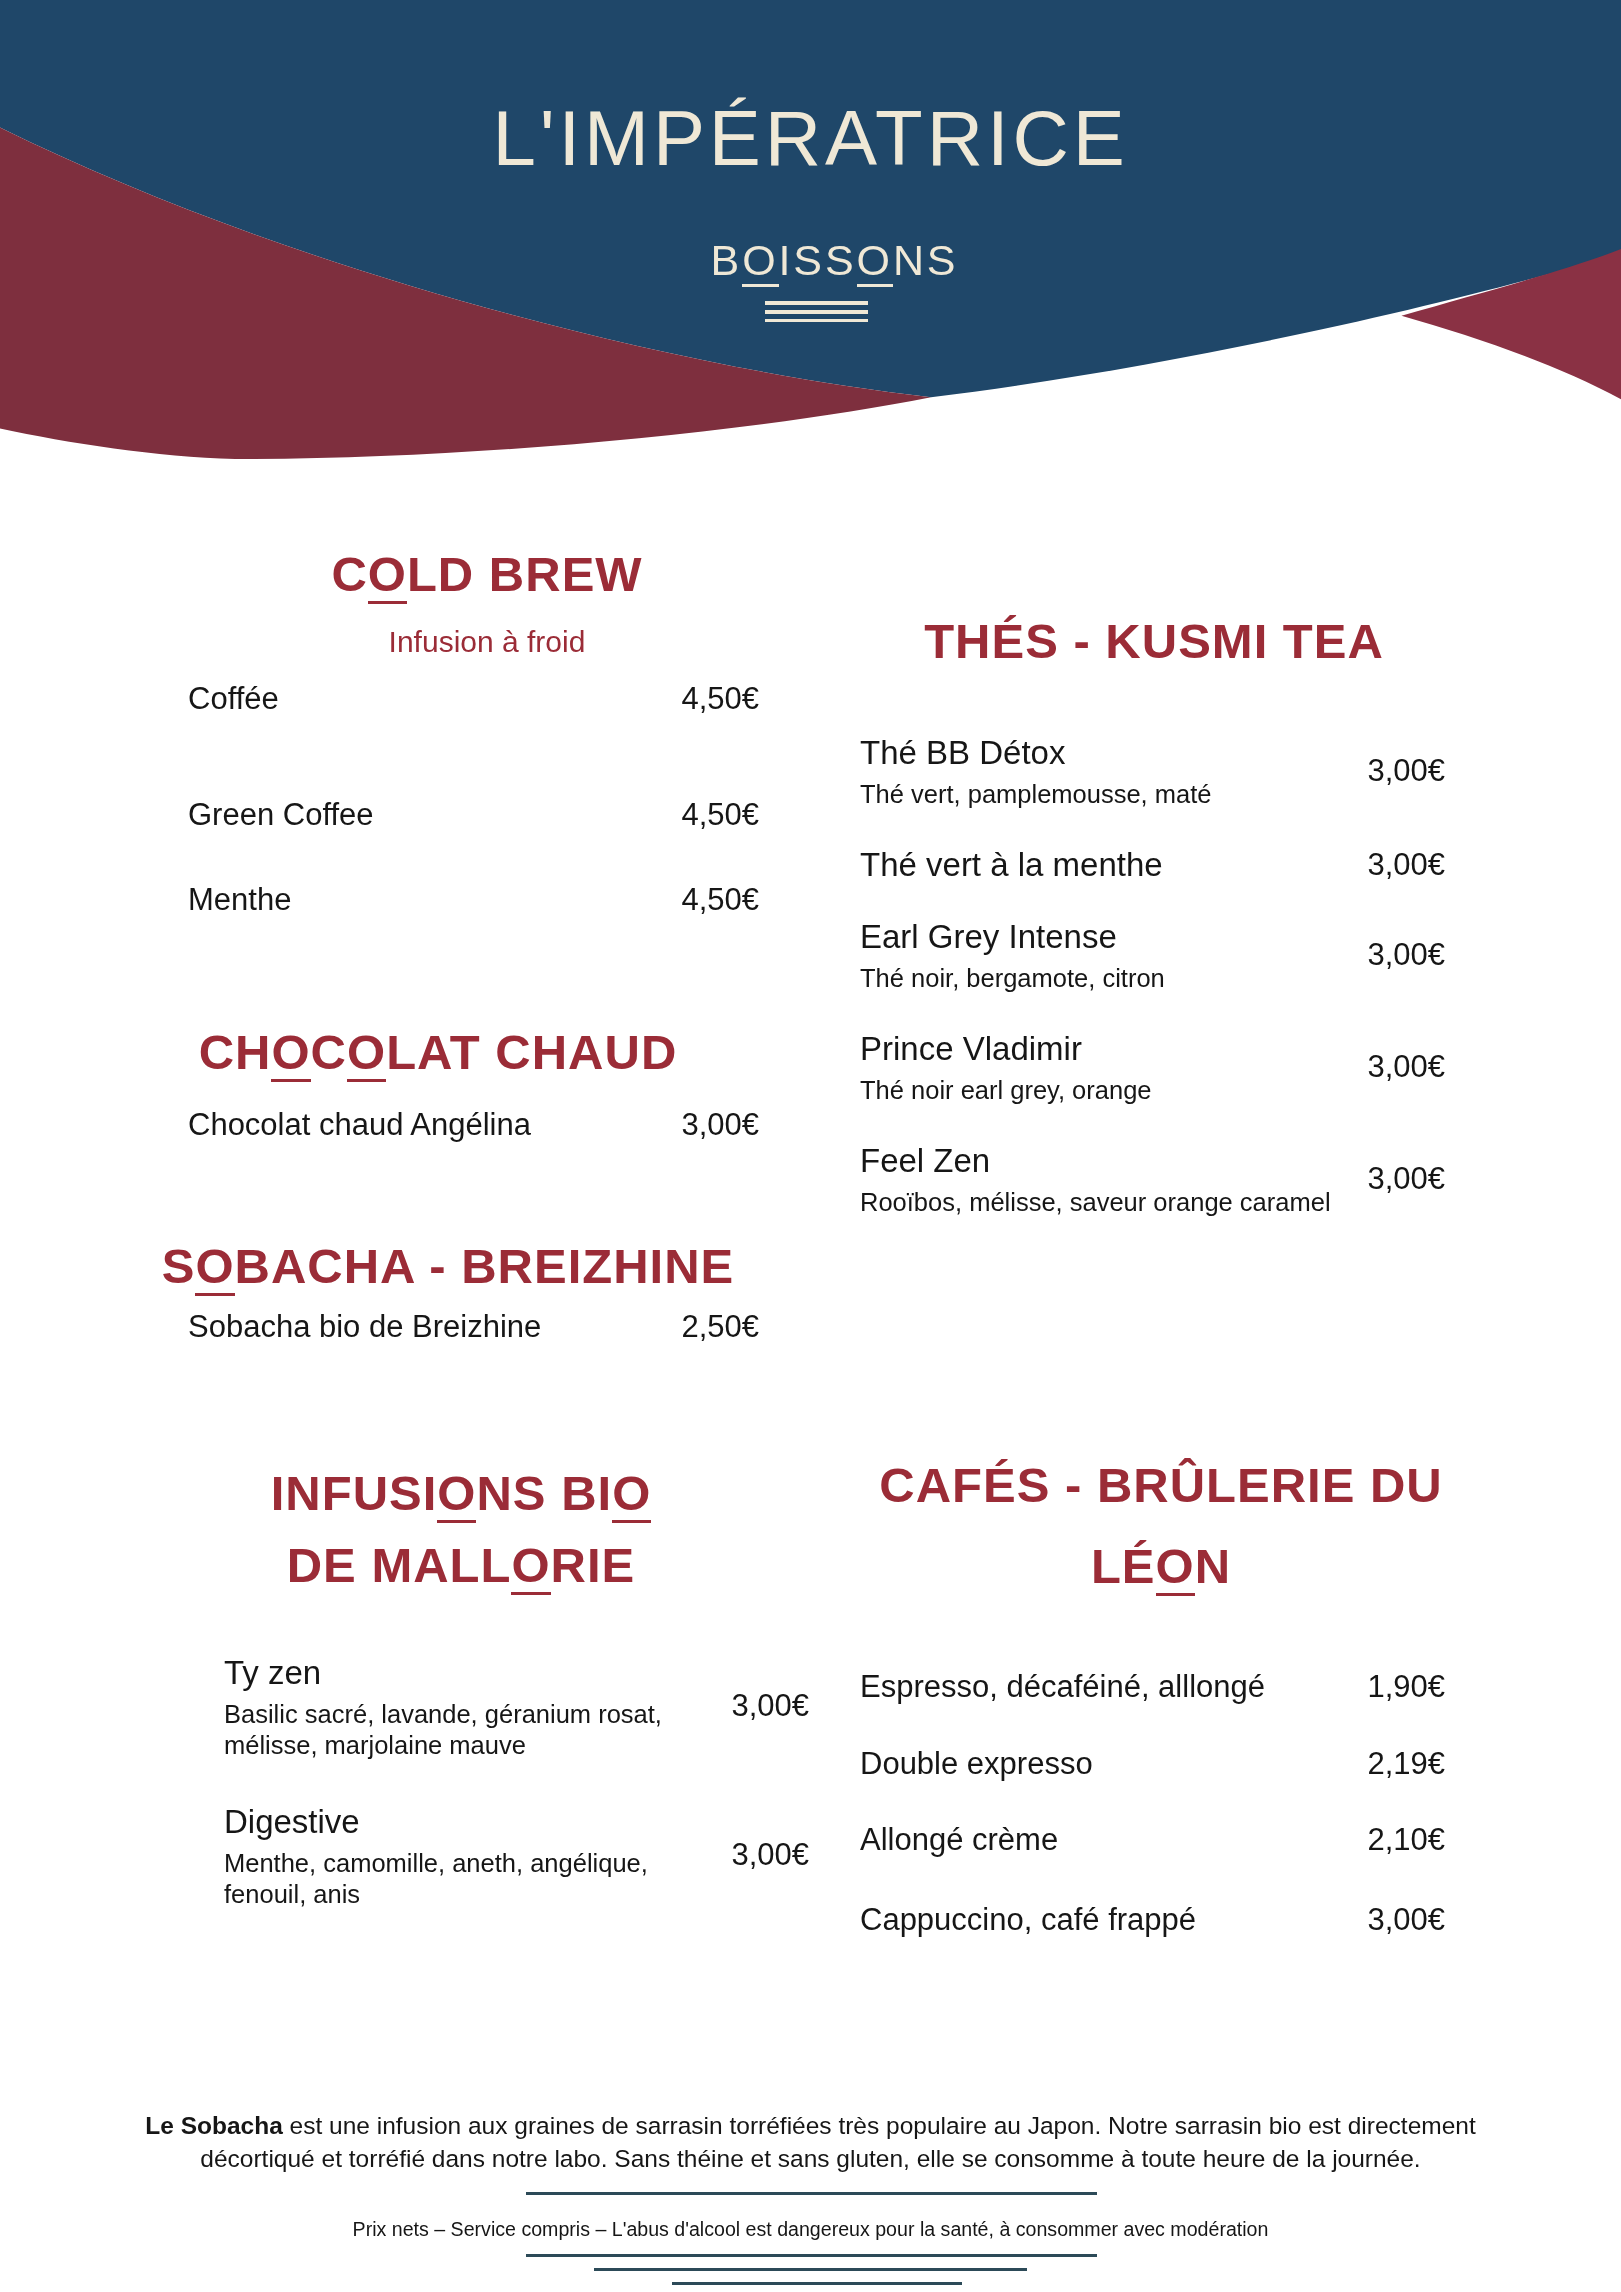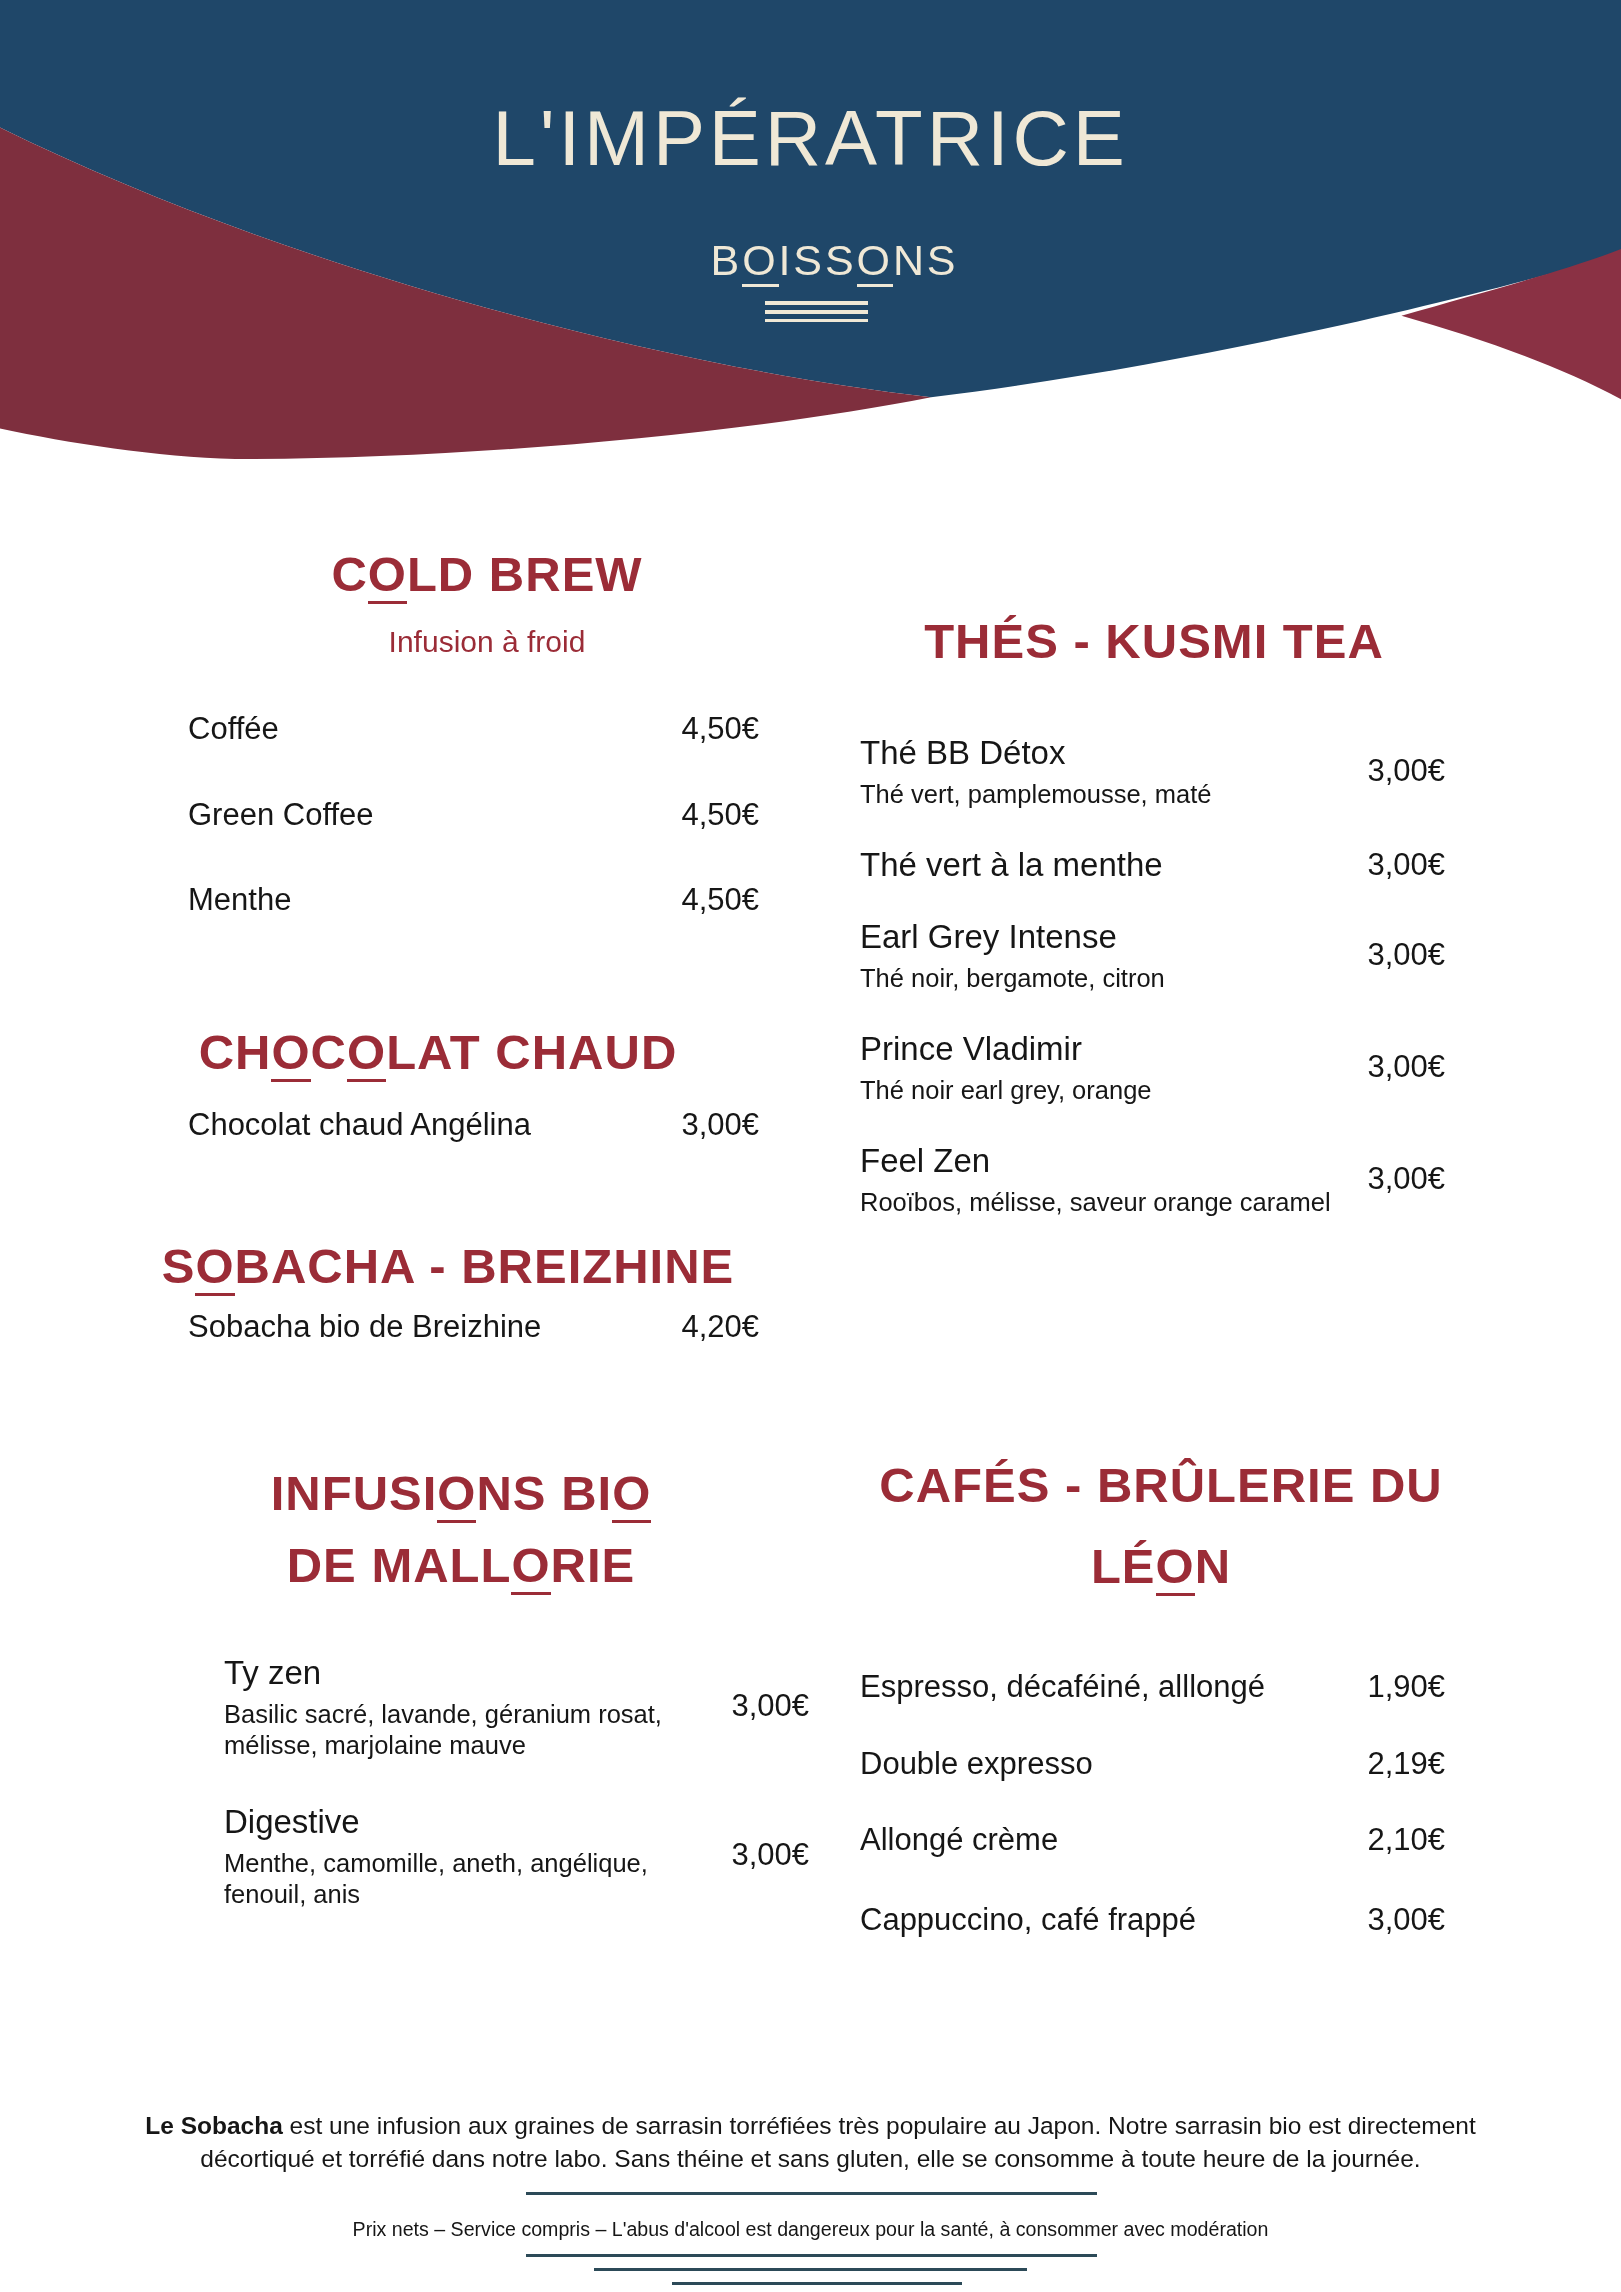--- a/index.html
+++ b/index.html
@@ -73,21 +73,21 @@
   <div class="subtitle">B<span class="uo">O</span>ISS<span class="uo">O</span>NS</div>
   <div class="tlines">
       <i></i>
       <i></i>
       <i></i>
     </div>
 
   <div class="hdg" style="top:549px;left:193px;width:588px;">C<span class="uo">O</span>LD BREW</div>
   <div class="subhdg" style="top:625px;left:193px;width:588px;">Infusion à froid</div>
 
-  <div class="row" style="top:710px;left:188px;width:571px;">
+  <div class="row" style="top:680px;left:188px;width:571px;">
     <span>Coffée</span>
     <span class="price">4,50€</span>
   </div>
   <div class="row" style="top:796px;left:188px;width:571px;">
     <span>Green Coffee</span>
     <span class="price">4,50€</span>
   </div>
   <div class="row" style="top:881px;left:188px;width:571px;">
     <span>Menthe</span>
     <span class="price">4,50€</span>
@@ -95,21 +95,21 @@
 
   <div class="hdg" style="top:1027px;left:144px;width:588px;">CH<span class="uo">O</span>C<span class="uo">O</span>LAT CHAUD</div>
   <div class="row" style="top:1106px;left:188px;width:571px;">
     <span>Chocolat chaud Angélina</span>
     <span class="price">3,00€</span>
   </div>
 
   <div class="hdg" style="top:1241px;left:149px;width:598px;">S<span class="uo">O</span>BACHA - BREIZHINE</div>
   <div class="row" style="top:1308px;left:188px;width:571px;">
     <span>Sobacha bio de Breizhine</span>
-    <span class="price">4,20€</span>
+    <span class="price">2,50€</span>
   </div>
 
   <div class="hdg" style="top:1468px;left:167px;width:588px;">INFUSI<span class="uo">O</span>NS BI<span class="uo">O</span></div>
   <div class="hdg" style="top:1540px;left:167px;width:588px;">DE MALL<span class="uo">O</span>RIE</div>
 
   <div class="block desc-narrow" style="top:1653px;left:224px;width:585px;">
     <div>
       <div class="bname">Ty zen</div>
       <div class="bdesc">Basilic sacré, lavande, géranium rosat, mélisse, marjolaine mauve</div>
     </div>

